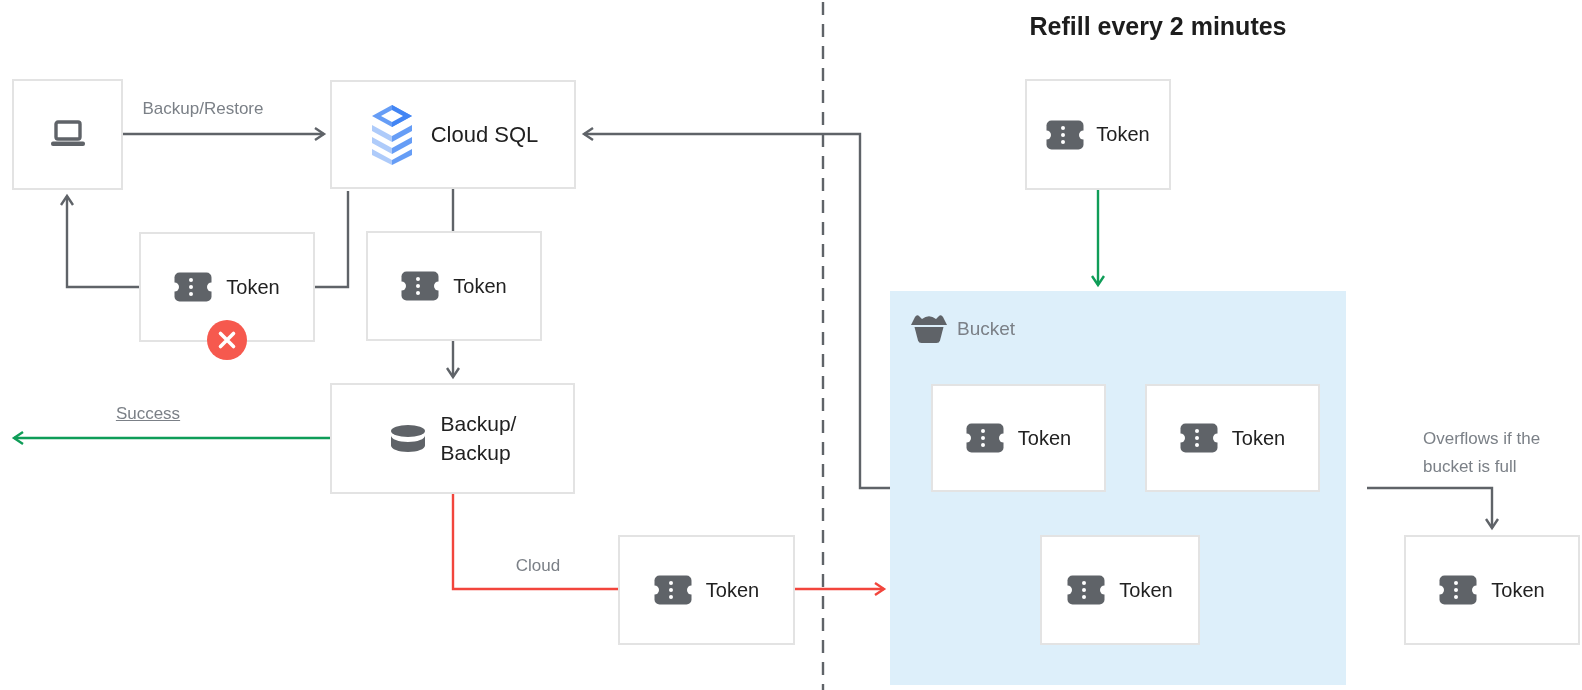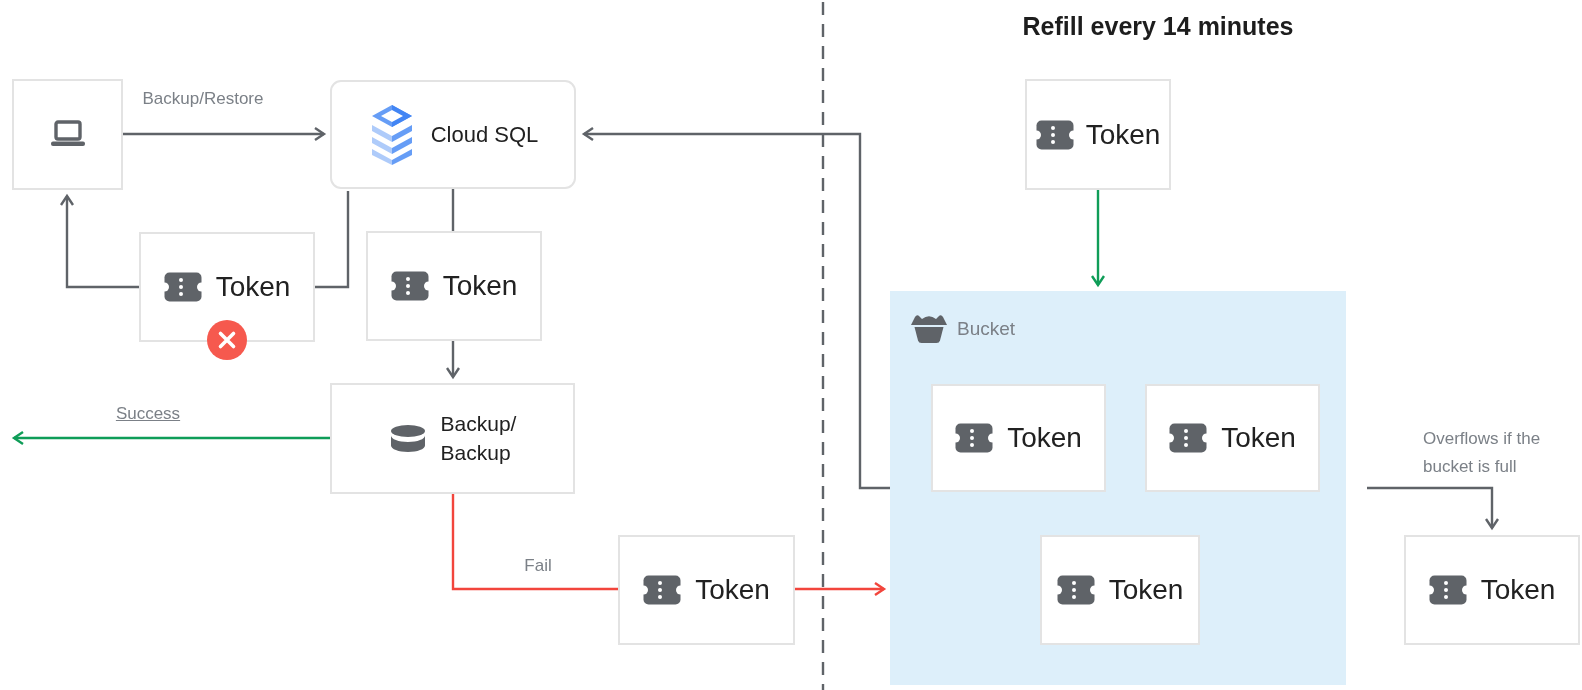--- a/index.html
+++ b/index.html
@@ -24,21 +24,21 @@
   .bucket-head{
     position:absolute;left:20px;top:22px;display:flex;align-items:center;gap:9px;
     color:var(--gray-label);font-size:19px;
   }
   svg.edges{position:absolute;left:0;top:0;z-index:2;}
   .box{
     position:absolute;background:#fff;border:2px solid var(--box-border);
     box-sizing:border-box;display:flex;align-items:center;justify-content:center;
     gap:14px;z-index:3;
   }
-  .node-label{font-size:28px;color:var(--text-dark);white-space:nowrap;}
+  .node-label{font-size:20px;color:var(--text-dark);white-space:nowrap;}
   .cloudsql-label{font-size:22px;}
   .two-line{font-size:21px;color:var(--text-dark);line-height:1.35;text-align:left;}
   .edge-label{
     position:absolute;color:var(--gray-label);font-size:17px;z-index:2;
     text-align:center;line-height:28px;white-space:nowrap;
   }
   .title{
     position:absolute;left:1008px;top:12px;width:300px;text-align:center;
     font-size:25px;font-weight:bold;color:#1d1d1d;z-index:2;
   }
@@ -83,38 +83,38 @@
     <path d="M453,341 V377" fill="none" stroke="#5f6368" stroke-width="2.4" marker-end="url(#m-dark)"></path>
     <path d="M139,287 H67 V196" fill="none" stroke="#5f6368" stroke-width="2.4" marker-end="url(#m-dark)"></path>
     <path d="M330,438 H14" fill="none" stroke="#0f9d58" stroke-width="2.4" marker-end="url(#m-green)"></path>
     <path d="M453,494 V589 H618" fill="none" stroke="#f2453c" stroke-width="2.4"></path>
     <path d="M795,589 H884" fill="none" stroke="#f2453c" stroke-width="2.4" marker-end="url(#m-red)"></path>
     <path d="M890,488 H860 V134 H584" fill="none" stroke="#5f6368" stroke-width="2.4" marker-end="url(#m-dark)"></path>
     <path d="M1098,190 V285" fill="none" stroke="#0f9d58" stroke-width="2.4" marker-end="url(#m-green)"></path>
     <path d="M1367,488 H1492 V528" fill="none" stroke="#5f6368" stroke-width="2.4" marker-end="url(#m-dark)"></path>
   </svg>
 
-  <div class="title">Refill every 14 minutes</div>
-
-  <div class="edge-label" style="left:113px;top:85px;width:180px;">Backup/Restore</div>
+  <div class="title">Refill every 2 minutes</div>
+
+  <div class="edge-label" style="left:113px;top:95px;width:180px;">Backup/Restore</div>
   <div class="edge-label" style="left:88px;top:400px;width:120px;text-decoration:underline;">Success</div>
-  <div class="edge-label" style="left:478px;top:552px;width:120px;">Fail</div>
+  <div class="edge-label" style="left:478px;top:552px;width:120px;">Cloud</div>
   <div class="edge-label" style="left:1423px;top:425px;width:170px;text-align:left;">
     <div>Overflows if the</div>
     <div>bucket is full</div>
   </div>
 
   <div class="box" style="left:12px;top:79px;width:111px;height:111px;">
     <svg width="40" height="30" viewBox="0 0 40 30">
       <rect x="8" y="2" width="24" height="17" rx="2" fill="none" stroke="#5f6368" stroke-width="3.4"></rect>
       <rect x="3" y="21.5" width="34" height="4.6" rx="2" fill="#5f6368"></rect>
     </svg>
   </div>
 
-  <div class="box" style="left:330px;top:80px;width:246px;height:109px;gap:15px;border-radius:11px;">
+  <div class="box" style="left:330px;top:80px;width:246px;height:109px;gap:15px;">
     <svg width="48" height="60" viewBox="0 0 48 60">
       <polygon points="4,20 24,31 24,37 4,26" fill="#aecbfa"></polygon>
       <polygon points="44,20 24,31 24,37 44,26" fill="#669df6"></polygon>
       <polygon points="4,32 24,43 24,49 4,38" fill="#aecbfa"></polygon>
       <polygon points="44,32 24,43 24,49 44,38" fill="#669df6"></polygon>
       <polygon points="4,44 24,55 24,60 4,50" fill="#aecbfa"></polygon>
       <polygon points="44,44 24,55 24,60 44,50" fill="#669df6"></polygon>
       <polygon points="24,0 44,11 24,22 4,11" fill="#669df6"></polygon>
       <polygon points="24,0 44,11 24,22" fill="#4285f4"></polygon>
       <polygon points="24,5 35,11 24,17 13,11" fill="#fff"></polygon>

